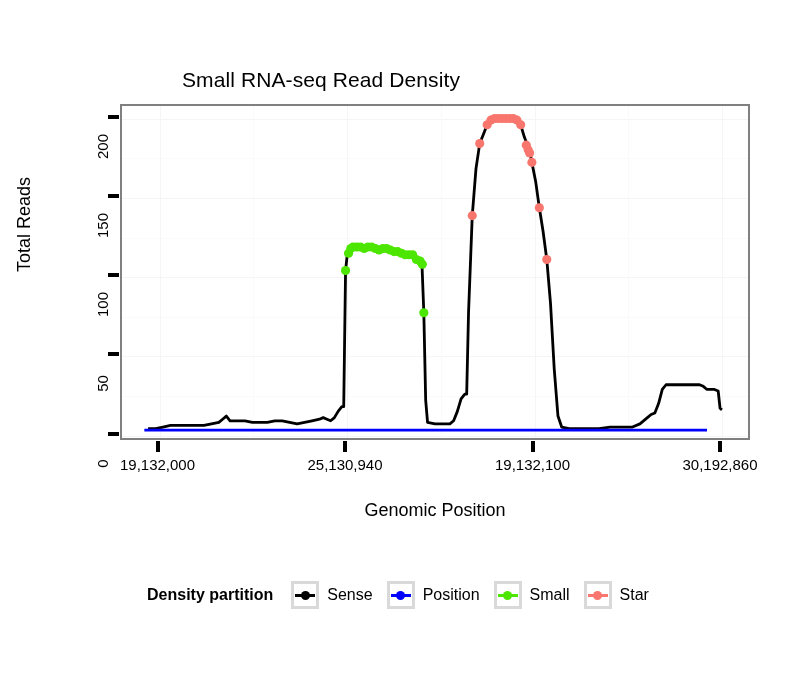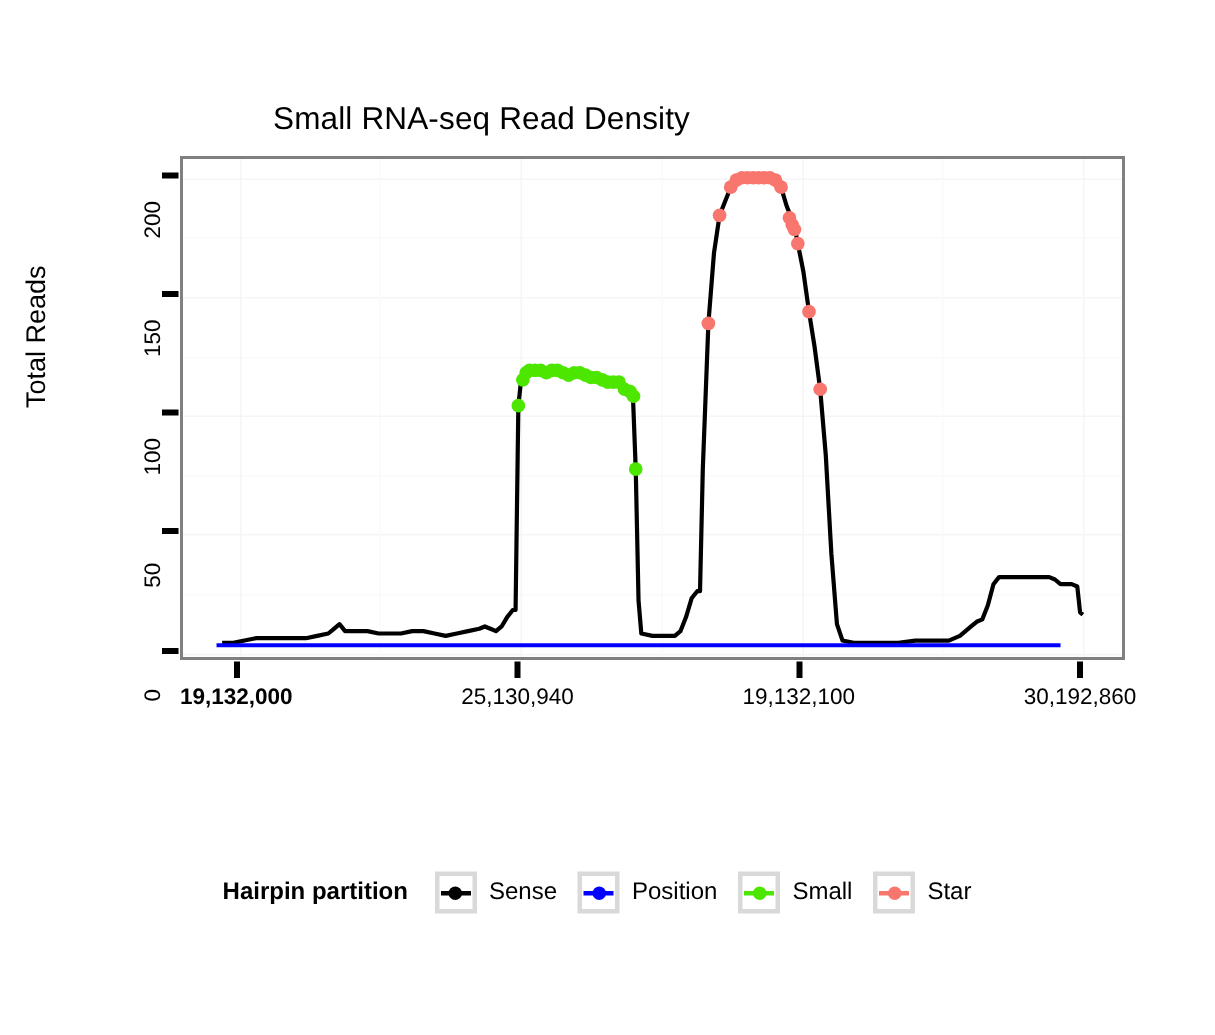--- a/index.html
+++ b/index.html
@@ -277,33 +277,34 @@
       <div class="ytick-label" style="left: 102px; top: 345.415px; width: 60px; margin-left: -60px; text-align: center;">50</div>
       <div class="ytick-mark" style="left: 108px; top: 273.17px;"></div>
       <div class="ytick-label" style="left: 102px; top: 266.17px; width: 60px; margin-left: -60px; text-align: center;">100</div>
       <div class="ytick-mark" style="left: 108px; top: 193.925px;"></div>
       <div class="ytick-label" style="left: 102px; top: 186.925px; width: 60px; margin-left: -60px; text-align: center;">150</div>
       <div class="ytick-mark" style="left: 108px; top: 114.679px;"></div>
       <div class="ytick-label" style="left: 102px; top: 107.679px; width: 60px; margin-left: -60px; text-align: center;">200</div>
     </div>
   <div id="x-axis">
       <div class="xtick-mark" style="left: 155.5px; top: 441px;"></div>
-      <div class="xtick-label" style="left: 87.5px; top: 456px; font-weight: bold;">19,132,000</div>
+      <div class="xtick-label" style="left: 87.5px; top: 456px;">19,132,000</div>
       <div class="xtick-mark" style="left: 343px; top: 441px;"></div>
       <div class="xtick-label" style="left: 275px; top: 456px;">25,130,940</div>
       <div class="xtick-mark" style="left: 530.5px; top: 441px;"></div>
       <div class="xtick-label" style="left: 462.5px; top: 456px;">19,132,100</div>
       <div class="xtick-mark" style="left: 718px; top: 441px;"></div>
       <div class="xtick-label" style="left: 650px; top: 456px;">30,192,860</div>
     </div>
 
+  <div class="axis-title-x">Genomic Position</div>
   <div class="axis-title-y">Total Reads</div>
 
   <div class="legend">
-    <div class="legend-title">Hairpin partition</div>
+    <div class="legend-title">Density partition</div>
     <div id="legend-items" style="display:flex;flex-direction:row;align-items:center;justify-content:space-between;">
         <div class="legend-item">
           <div class="legend-key">
             <div class="keyline" style="background: rgb(0, 0, 0);"></div>
             <div class="keydot" style="background: rgb(0, 0, 0);"></div>
           </div>
           <div class="legend-label">Sense</div>
         </div>
         <div class="legend-item">
           <div class="legend-key">

